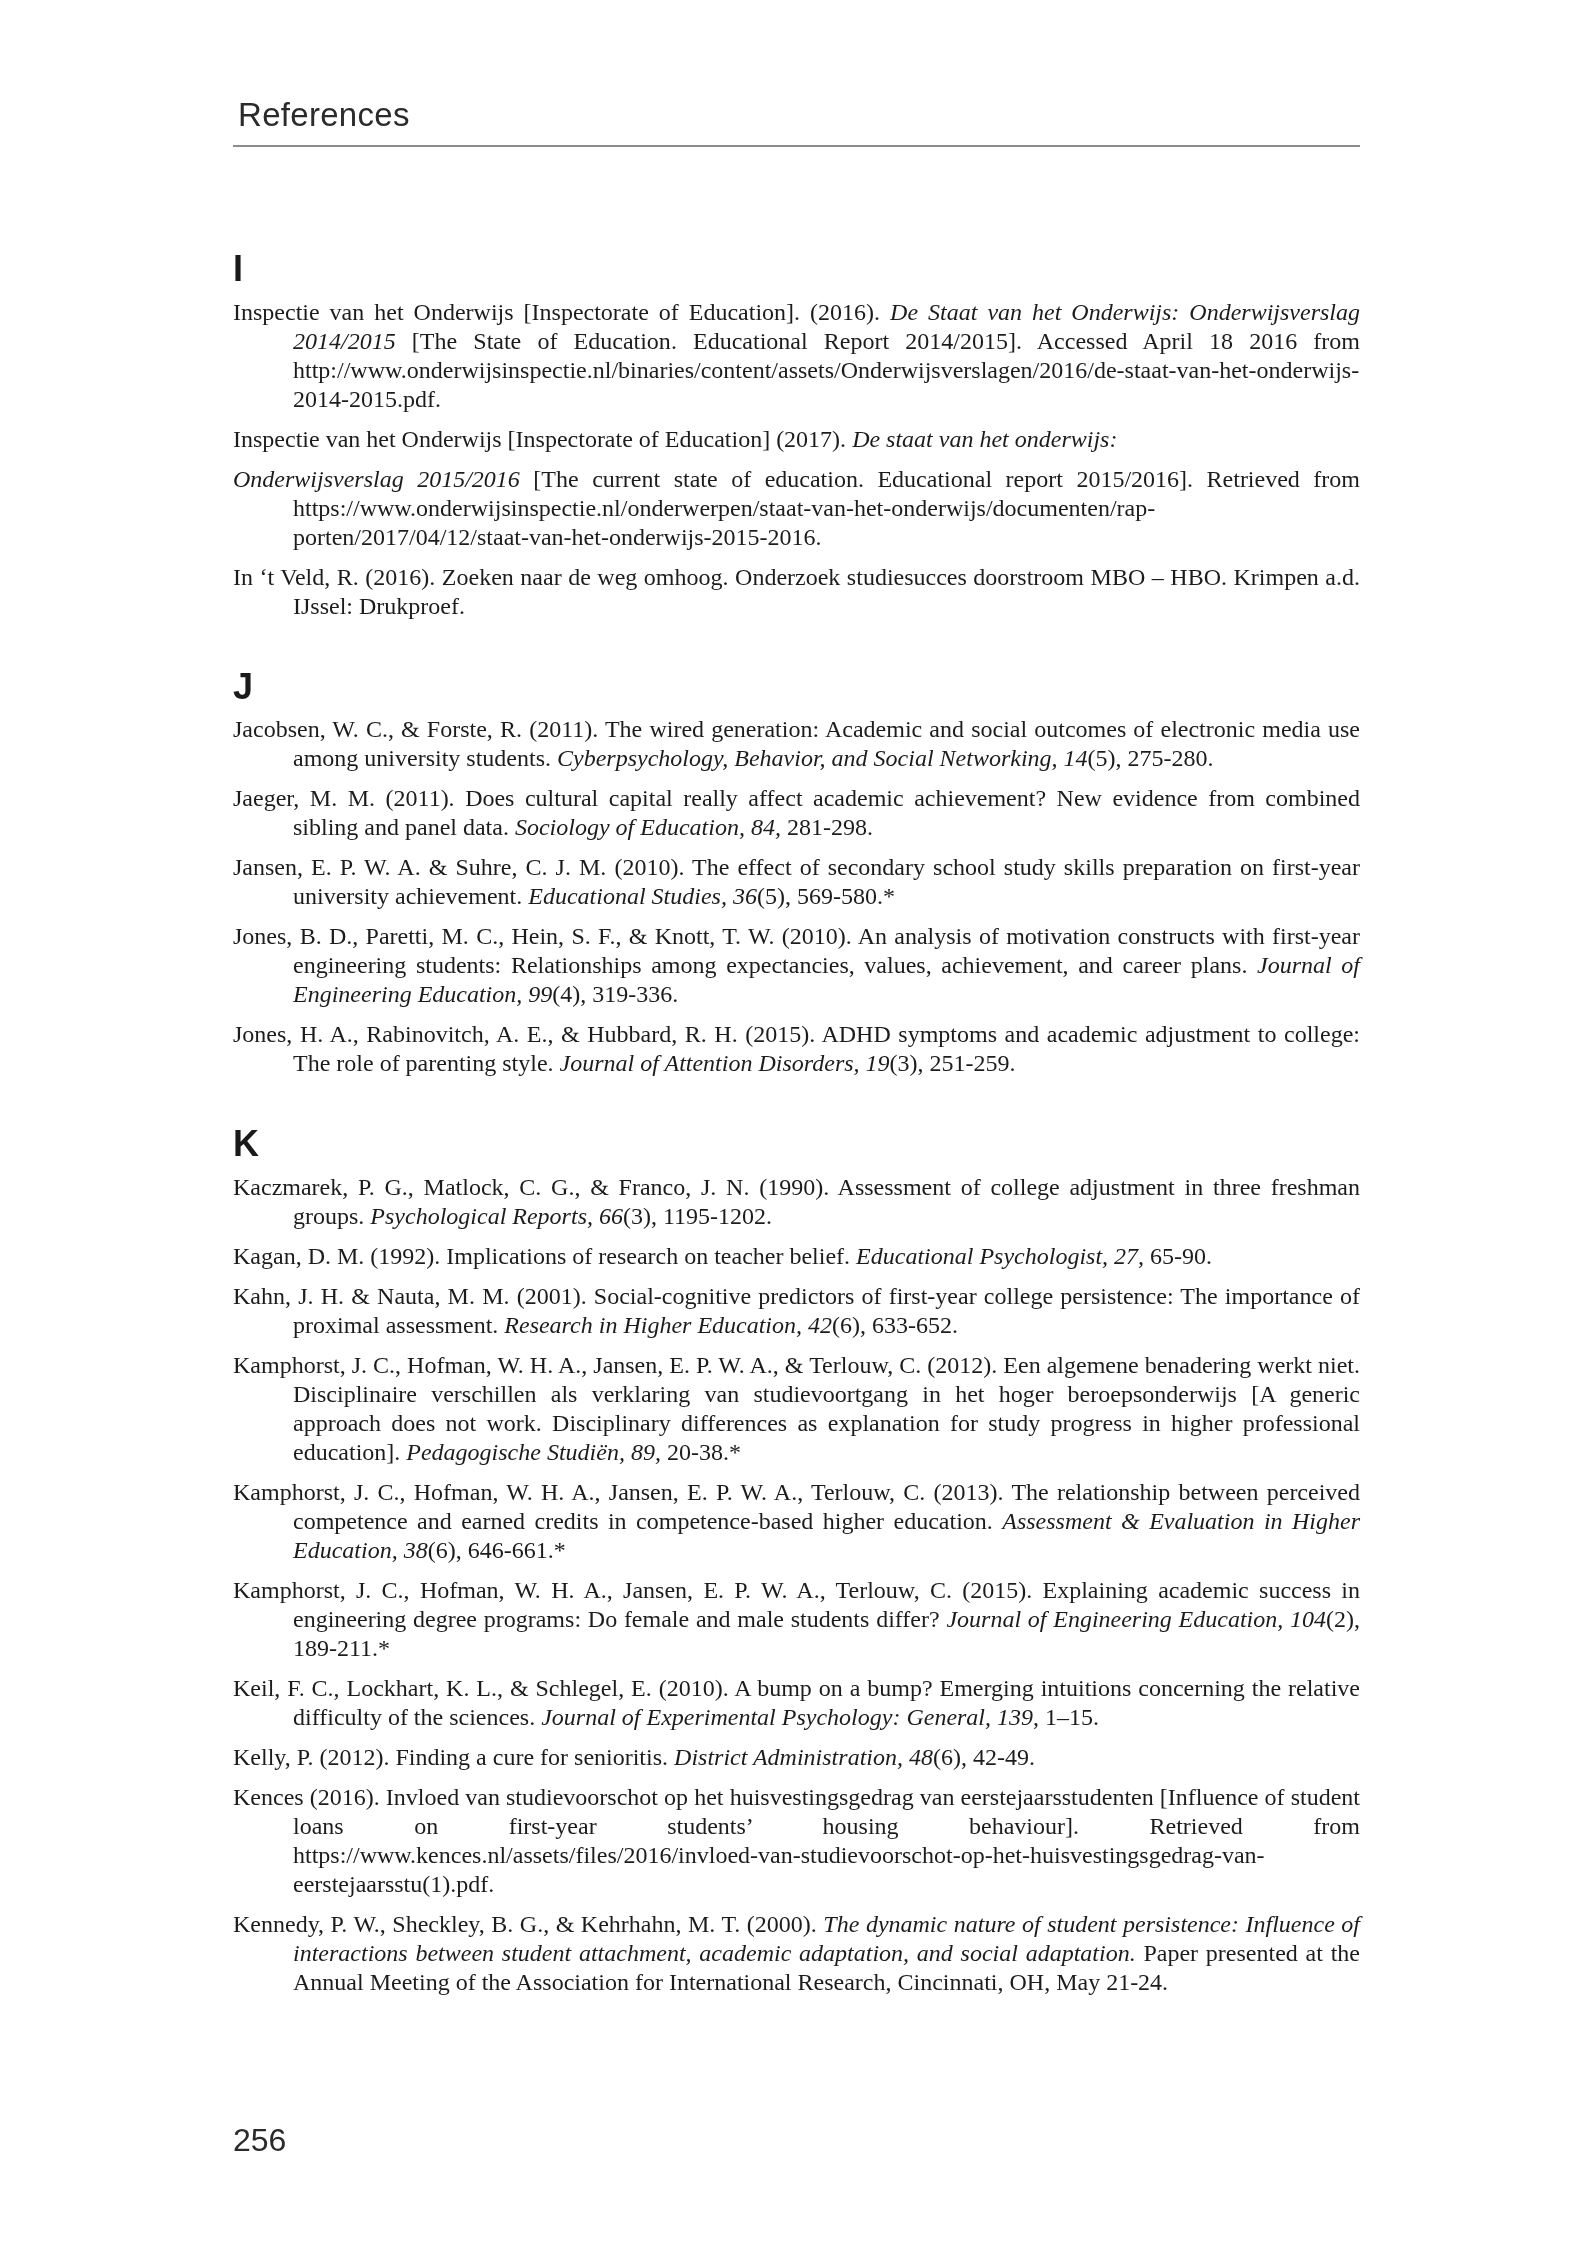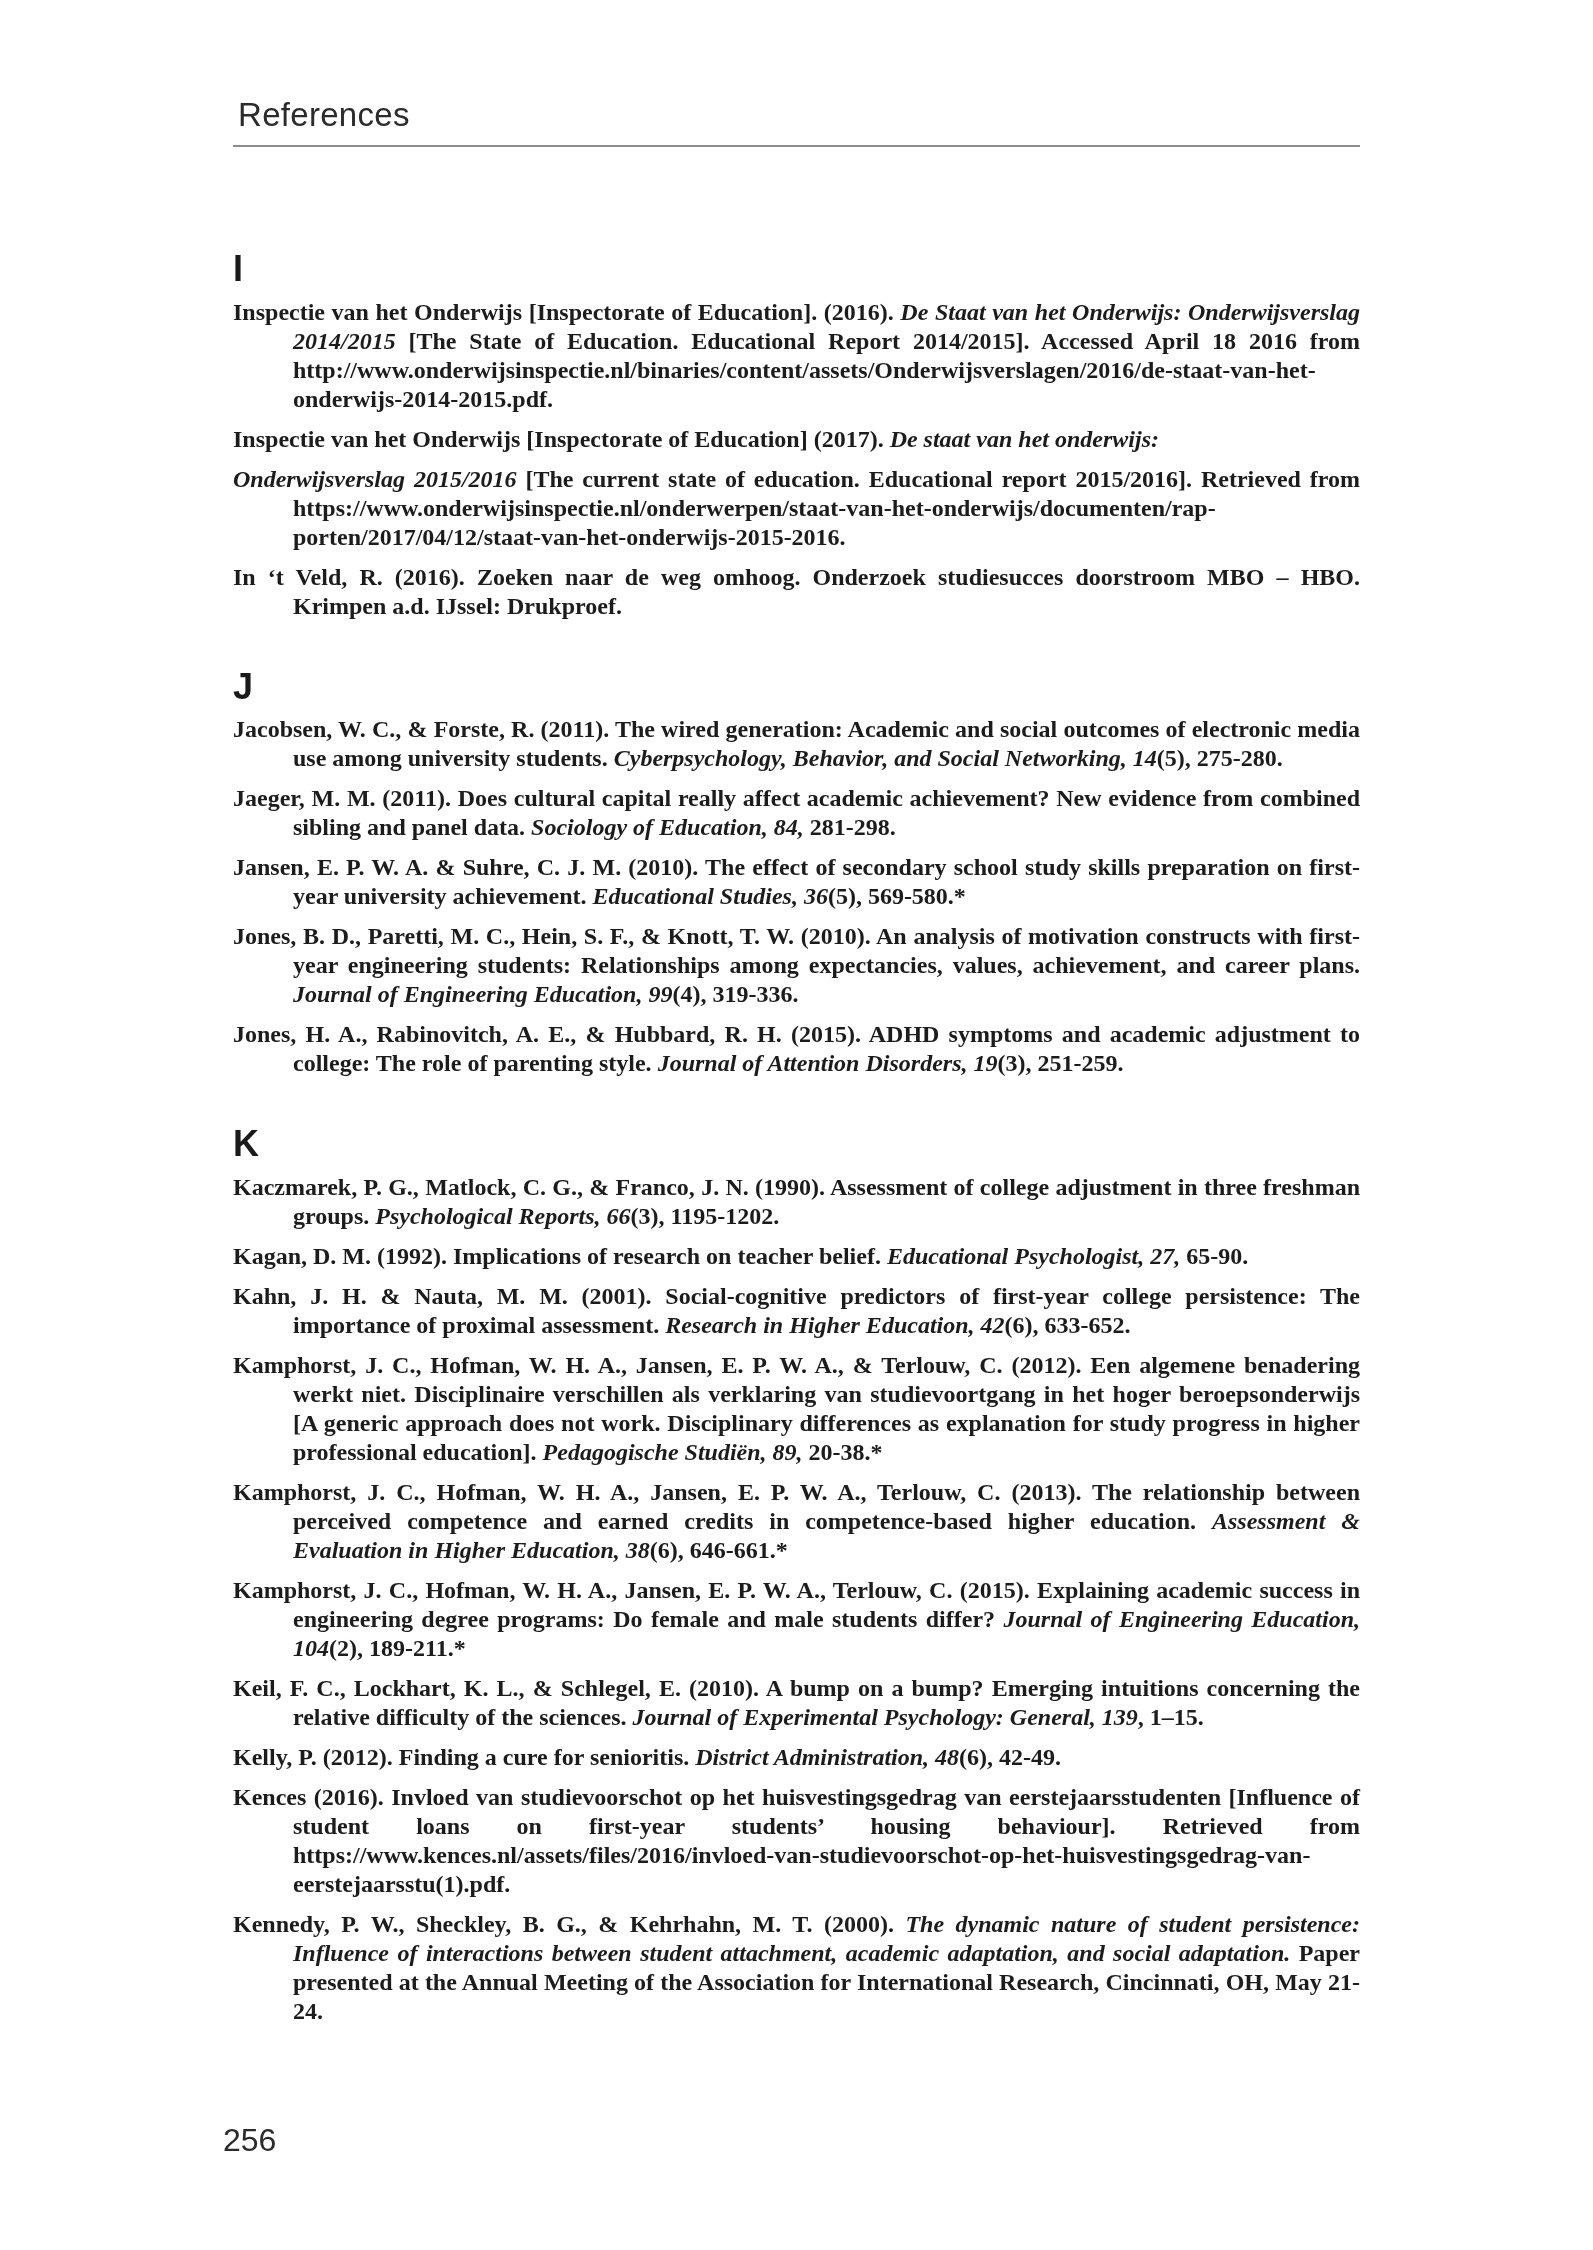--- a/index.html
+++ b/index.html
@@ -42,26 +42,25 @@
     margin: 0 0 9px 0;
   }
   .ref-entry {
     font-size: 24px;
     line-height: 29px;
     margin: 0 0 11px 0;
     text-align: justify;
     padding-left: 60px;
     text-indent: -60px;
     overflow-wrap: break-word;
-    font-weight: bold;
   }
   .ref-entry em { font-style: italic; }
   .page-number {
     position: absolute;
-    left: 223px;
+    left: 233px;
     top: 2122px;
     font-family: "Liberation Sans", sans-serif;
     font-size: 32px;
     color: #2b2b2b;
   }
 </style>
 </head>
 <body>
 
 <div class="page-content">

